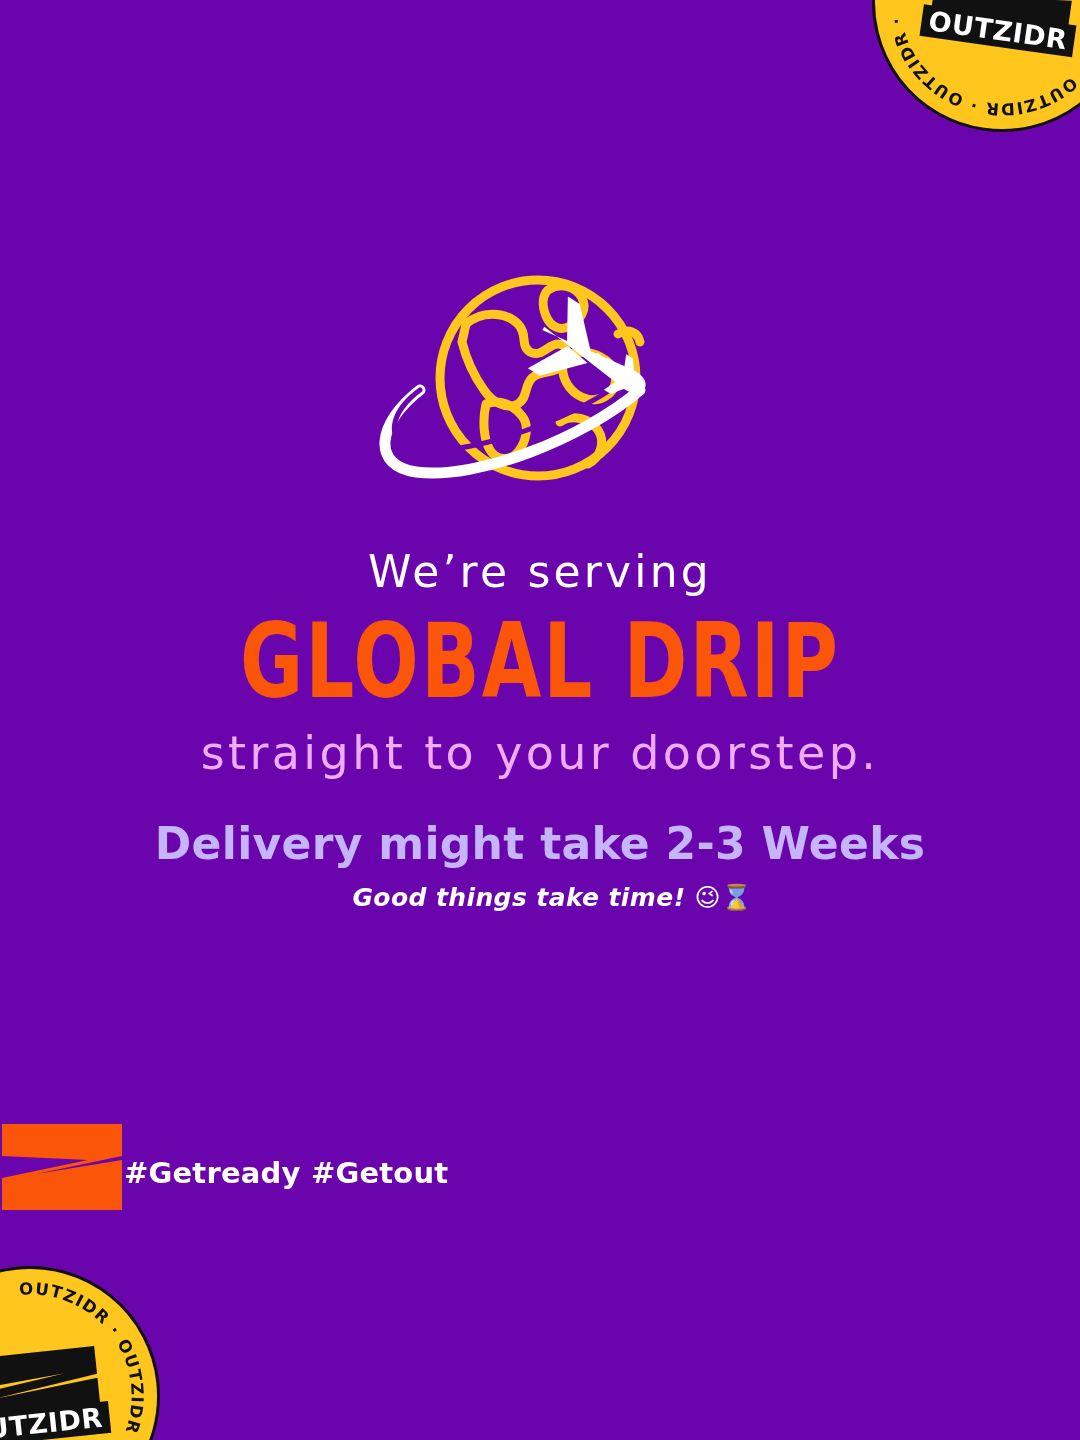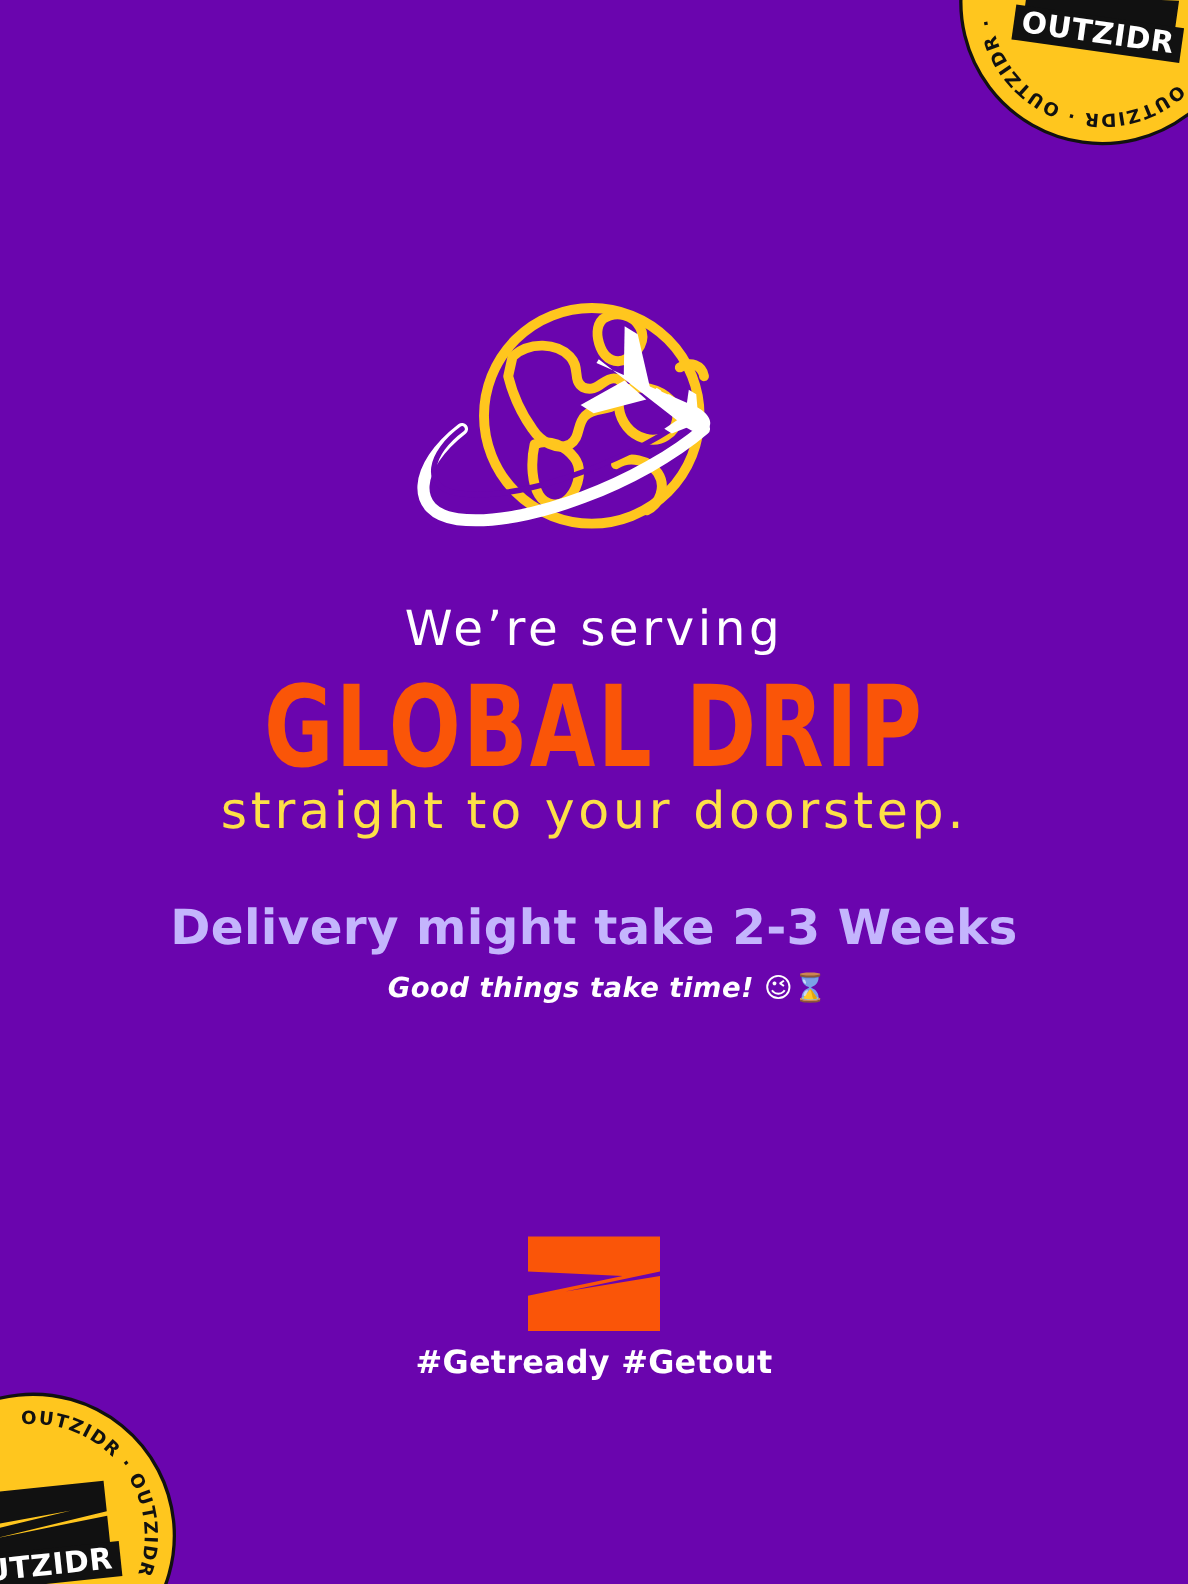--- a/index.html
+++ b/index.html
@@ -103,26 +103,26 @@
     font-size: 84px;
     font-weight: 800;
     letter-spacing: 2px;
     line-height: 1.12;
     margin-top: 6px;
     transform: scaleY(1.22) scaleX(1.02);
     transform-origin: center top;
     font-stretch: condensed;
   }
   .line-doorstep {
-    color: #fde047;
+    color: #f0abfc;
     font-size: 46px;
     font-weight: 400;
     letter-spacing: 3.4px;
     line-height: 1.18;
-    margin-top: 12px;
+    margin-top: 28px;
   }
 
   .delivery {
     position: absolute;
     left: 0;
     right: 0;
     top: 820px;
     text-align: center;
   }
   .delivery-headline {
@@ -147,21 +147,21 @@
     font-family: "DejaVu Sans", sans-serif;
   }
 
   
   .footer {
     position: absolute;
     left: 0;
     right: 0;
     top: 1122px;
     display: flex;
-    flex-direction: column;
+    flex-direction: row;
     align-items: center;
   }
   .footer-z { width: 124px; height: 90px; display: block; }
   .footer-tag {
     margin-top: 12px;
     color: #ffffff;
     font-size: 29px;
     font-weight: 800;
     letter-spacing: 0.2px;
     line-height: 1;

